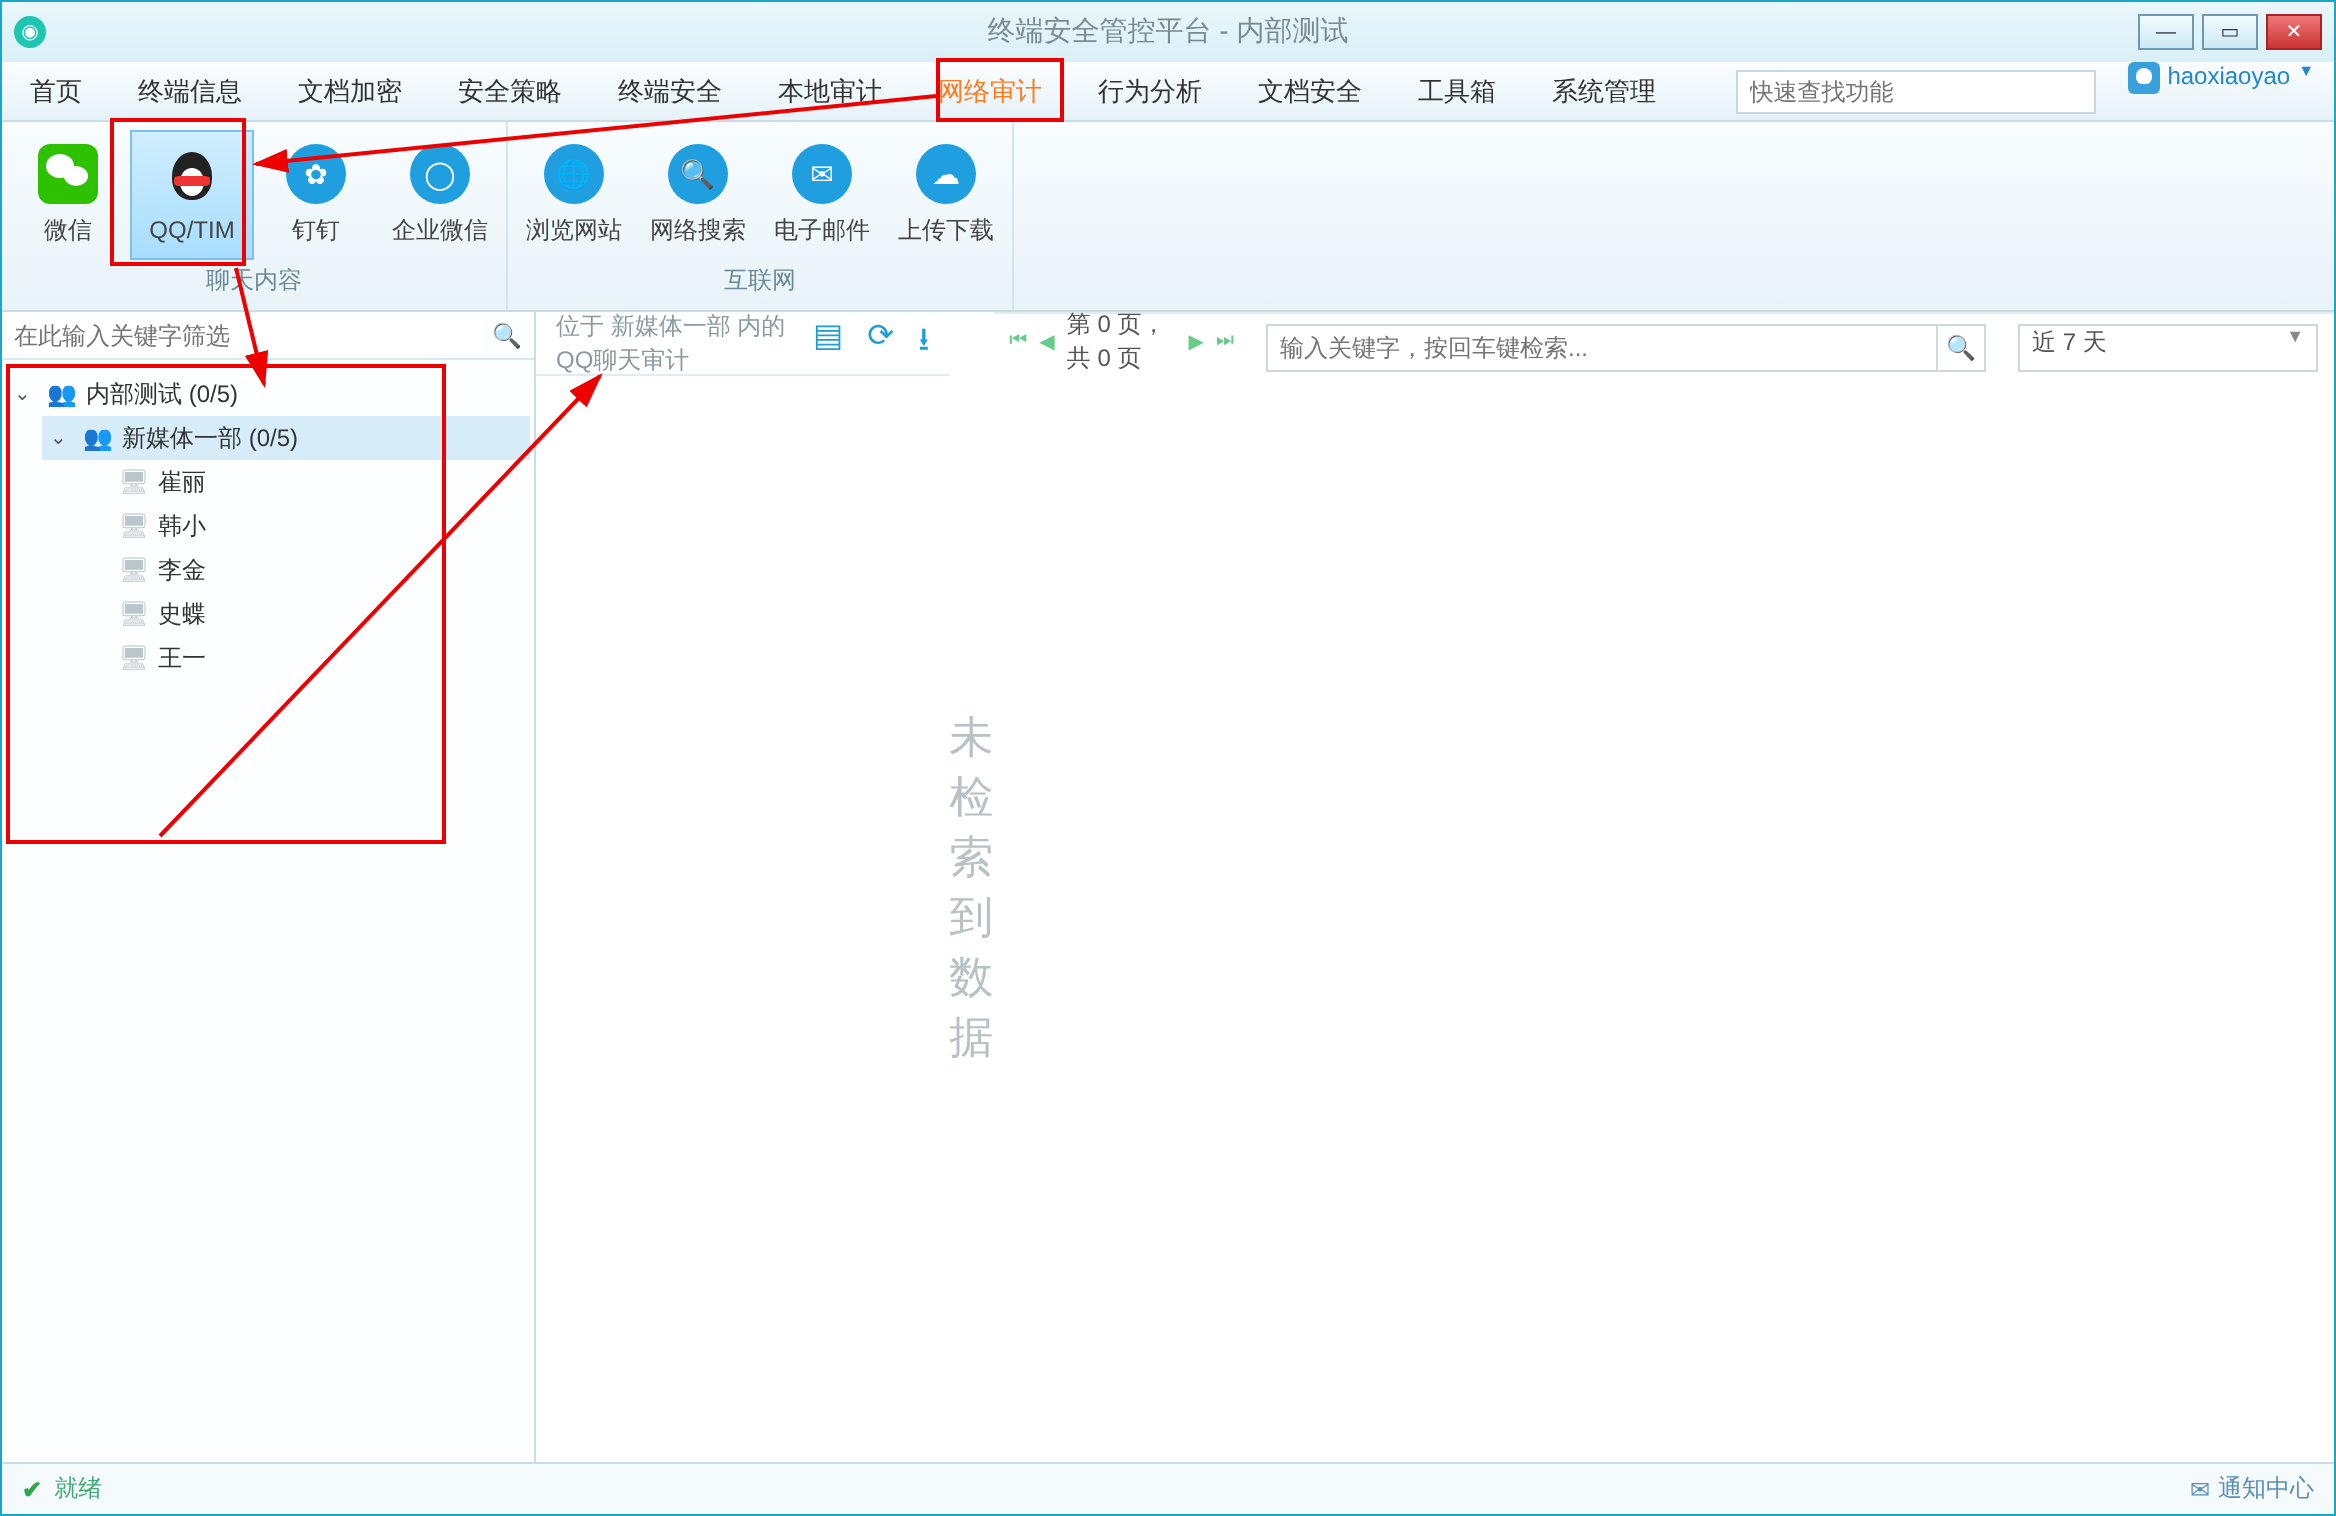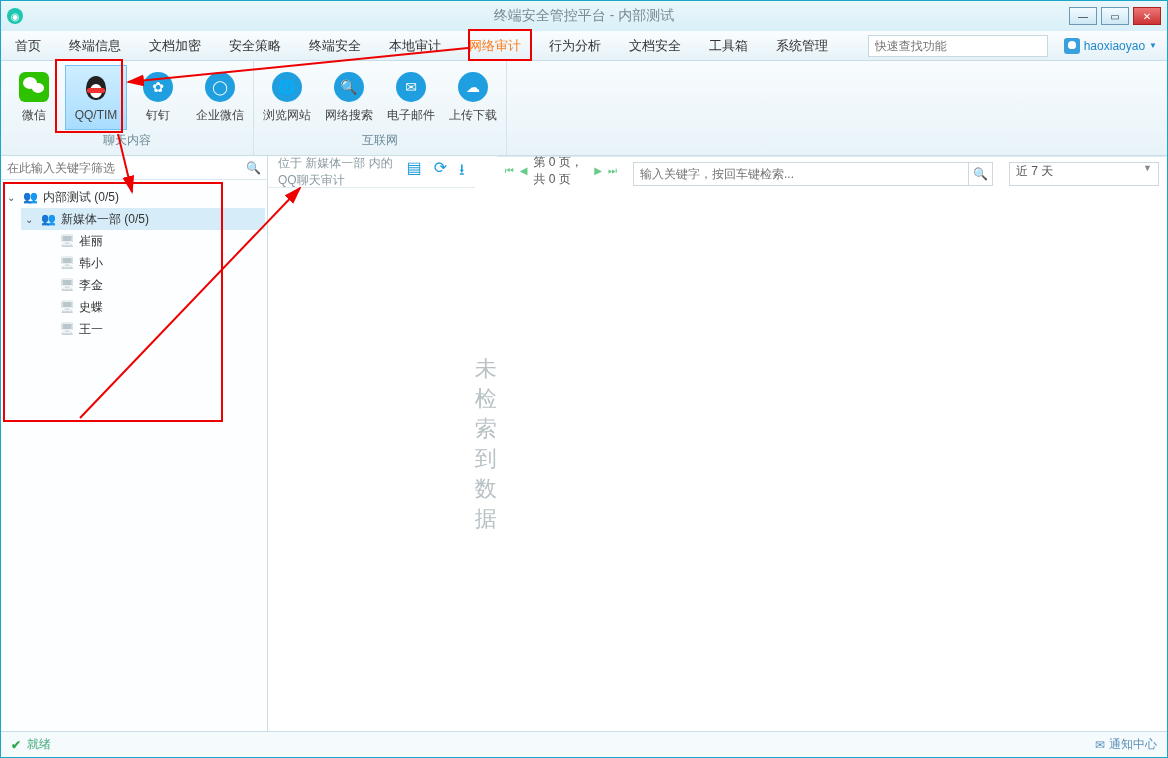--- a/index.html
+++ b/index.html
@@ -11,21 +11,21 @@
 .titlebar .win-controls { margin-left: auto; display: flex; gap: 4px; }
 .win-btn { width: 28px; height: 18px; border: 1px solid #6d99b6; background: linear-gradient(#f2fbff,#cde8f4); display: flex; align-items: center; justify-content: center; font-size: 10px; color: #334; }
 .win-btn.close { background: linear-gradient(#e77,#c33); color: #fff; border-color: #a22; }
 .menubar { height: 30px; background: linear-gradient(#fbfdfe,#e5f2f8); border-bottom: 1px solid #c9dde6; display: flex; align-items: stretch; }
 .menubar .tabs { display: flex; }
 .menubar .tab { padding: 0 14px; display: flex; align-items: center; color: #333; cursor: pointer; font-size: 13px; }
 .menubar .tab.active { color: #ff7a1a; }
 .menubar .spacer { flex: 1; }
 .menubar .search { width: 180px; margin: 4px 6px; border: 1px solid #c5d9e3; background: #fff; padding: 2px 6px; height: 22px; display: flex; align-items: center; }
 .menubar .search input { border: none; outline: none; width: 100%; font-size: 12px; color: #a21caf; }
-.menubar .user { display: flex; align-items: center; gap: 4px; padding: 0 10px; color: #2288cc; cursor: pointer; }
+.menubar .user { display: flex; gap: 4px; padding: 0 10px; color: #2288cc; cursor: pointer; }
 .menubar .user .avatar { width: 16px; height: 16px; background: #39a0de; border-radius: 3px; position:relative; }
 .menubar .user .avatar::after { content:""; position:absolute; left:4px; top:3px; width:8px; height:8px; background:#fff; border-radius:50% 50% 40% 40%; }
 .menubar .caret { font-size: 8px; color:#2288cc; }
 .redbox { border: 2px solid #e00; }
 .ribbon { height: 95px; background: linear-gradient(#f8fcfe,#e8f3f8); border-bottom: 1px solid #c9dde6; display: flex; }
 .ribbon-group { display: flex; flex-direction: column; border-right: 1px solid #d4e4ec; }
 .ribbon-items { display: flex; padding: 4px 2px 0 2px; }
 .ribbon-item { width: 62px; display: flex; flex-direction: column; align-items: center; gap: 4px; padding: 6px 0; cursor: pointer; }
 .ribbon-item.selected { background: linear-gradient(#cfeeff,#a8ddff); border: 1px solid #7ac1ee; }
 .ribbon-icon { width: 32px; height: 32px; display: flex; align-items: center; justify-content: center; font-size: 22px; }

